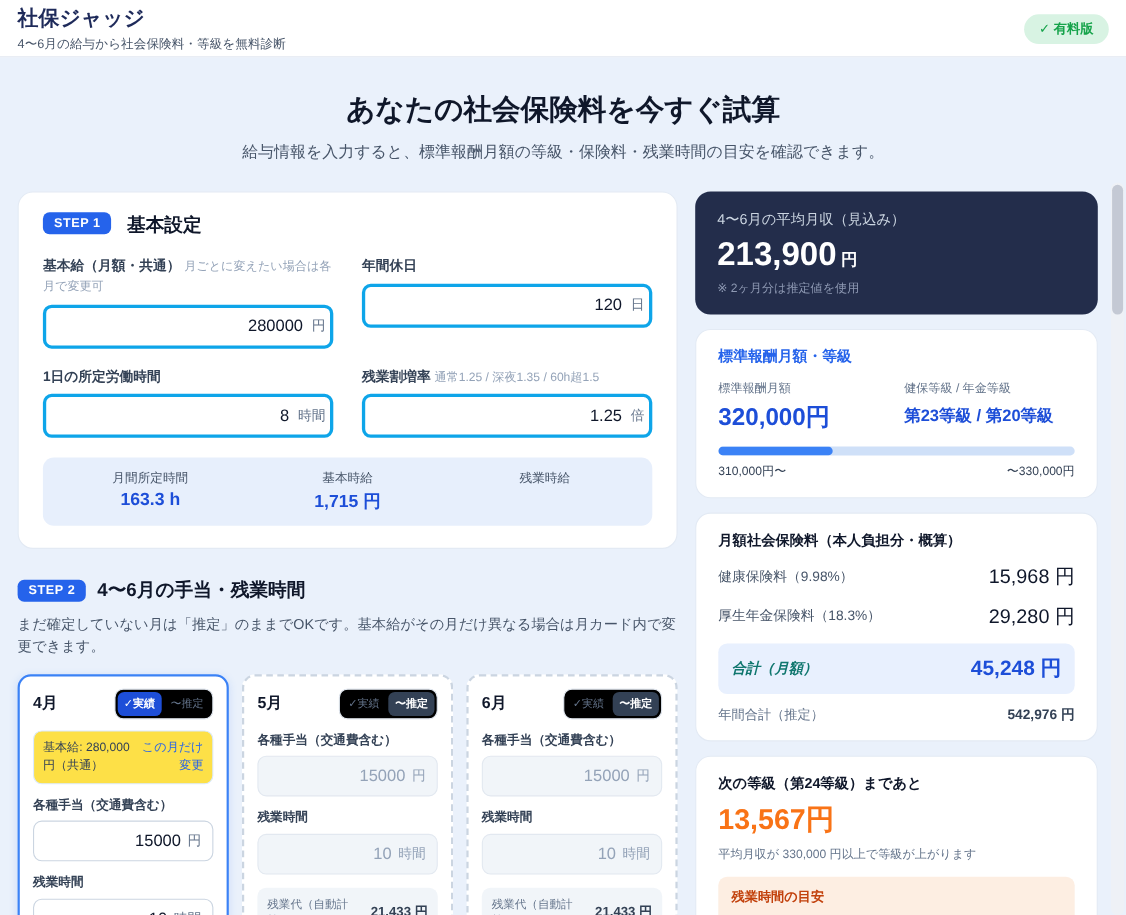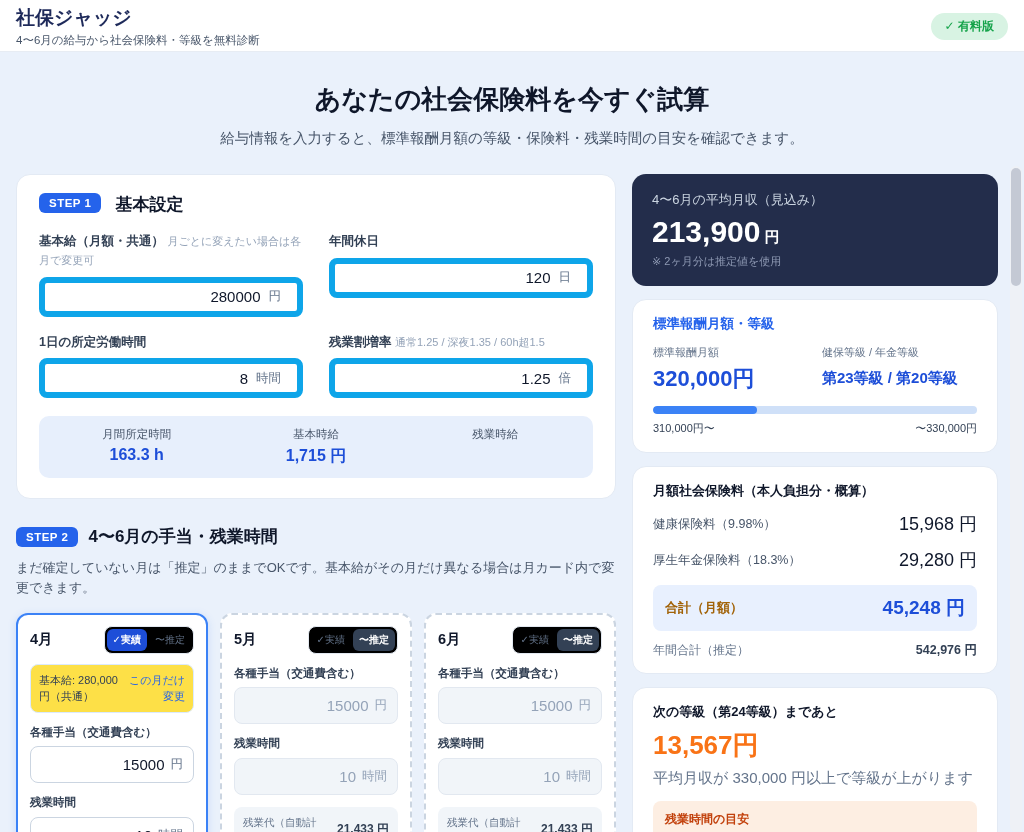--- a/index.html
+++ b/index.html
@@ -65,23 +65,23 @@
   }
   .step-title { font-size: 17px; font-weight: bold; color: #0f172a; }
   .fields-grid {
     display: grid; grid-template-columns: 1fr 1fr;
     column-gap: 26px; row-gap: 16px; margin-top: 16px;
   }
   .field-label { font-size: 12.5px; font-weight: bold; color: #334155; line-height: 1.5; }
   .field-note { font-size: 11px; font-weight: normal; color: #94a3b8; }
   .input-box {
     margin-top: 7px;
-    border: 6px solid #0ea5e9; border-radius: 8px;
+    border: 3px solid #0ea5e9; border-radius: 8px;
     height: 40px; display: flex; align-items: center;
-    padding: 0 16px; gap: 8px; background: #fff;
+    padding: 0 4px; gap: 8px; background: #fff;
   }
   .input-value { flex: 1; text-align: right; font-size: 15px; color: #0f172a; }
   .input-unit { font-size: 12.5px; color: #64748b; }
   .summary-box {
     margin-top: 18px; background: #e7effc; border-radius: 10px;
     padding: 11px 8px; display: grid; grid-template-columns: 1fr 1fr 1fr;
     text-align: center;
   }
   .summary-label { font-size: 11.5px; color: #475569; }
   .summary-value { font-size: 16px; font-weight: bold; margin-top: 4px; }
@@ -156,30 +156,30 @@
 
   .premium-card { padding: 15px 20px 14px 20px; }
   .premium-title { font-size: 13px; font-weight: bold; color: #0f172a; }
   .p-row { display: flex; justify-content: space-between; align-items: center; margin-top: 12px; }
   .p-label { font-size: 12.5px; color: #475569; }
   .p-value { font-size: 18px; font-weight: normal; color: #0f172a; }
   .total-box {
     margin-top: 13px; background: #e8f0fe; border-radius: 8px; padding: 10px 12px;
     display: flex; justify-content: space-between; align-items: center;
   }
-  .total-label { font-size: 13px; font-weight: bold; color: #a16207; }
+  .total-label { font-size: 13px; font-weight: bold; color: #0f766e; font-style: italic; }
   .total-value { font-size: 19px; font-weight: bold; color: #1d4ed8; }
   .annual-row { display: flex; justify-content: space-between; margin-top: 11px; }
   .annual-label { font-size: 12px; color: #64748b; }
   .annual-value { font-size: 12.5px; font-weight: bold; color: #334155; }
 
   .next-card { padding: 15px 20px 16px 20px; }
   .next-title { font-size: 13px; font-weight: bold; color: #0f172a; }
   .next-value { font-size: 26px; font-weight: bold; color: #f97316; margin-top: 7px; }
-  .next-note { font-size: 15px; color: #64748b; margin-top: 6px; }
+  .next-note { font-size: 11px; color: #64748b; margin-top: 6px; }
   .ot-box {
     margin-top: 13px; background: #fdeee2; border-radius: 8px; padding: 10px 12px;
   }
   .ot-title { font-size: 12px; font-weight: bold; color: #c2410c; }
   .ot-text { font-size: 12.5px; color: #c2410c; margin-top: 7px; line-height: 1.6; }
   .ot-highlight { font-size: 19px; font-weight: bold; color: #f97316; margin: 0 2px; }
 
   
   .scrollbar-track {
     position: absolute; right: 2px; top: 166px; bottom: 0; width: 12px;

